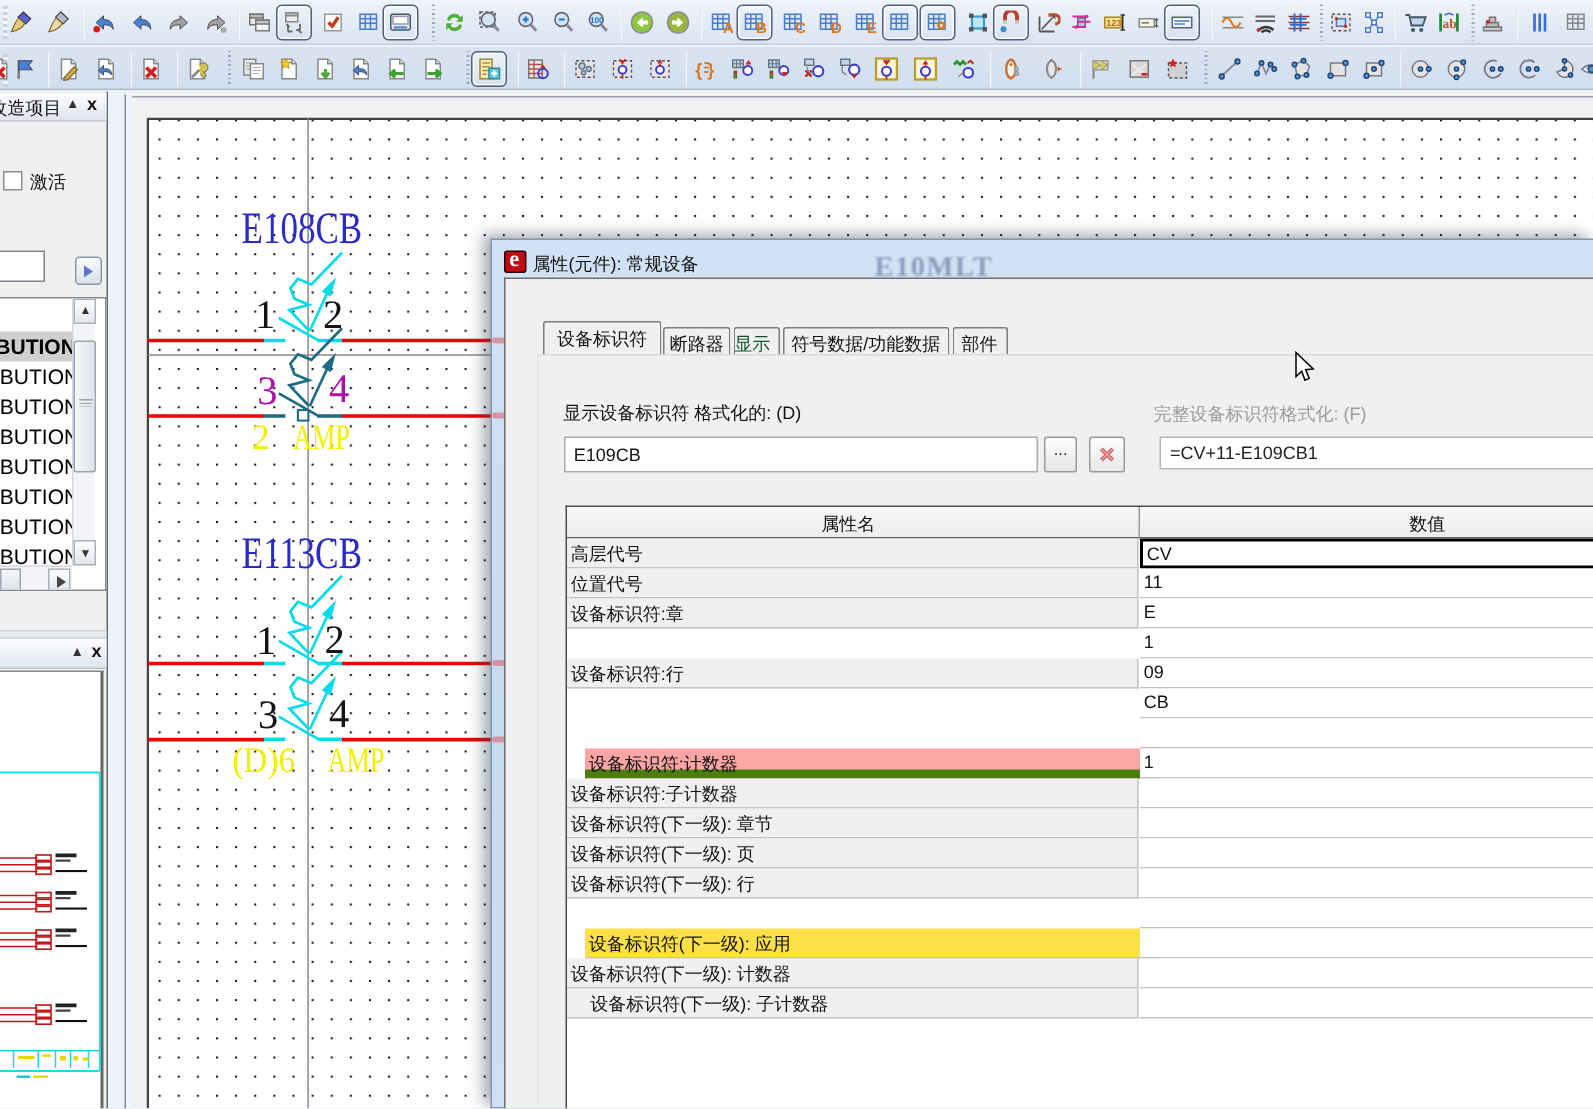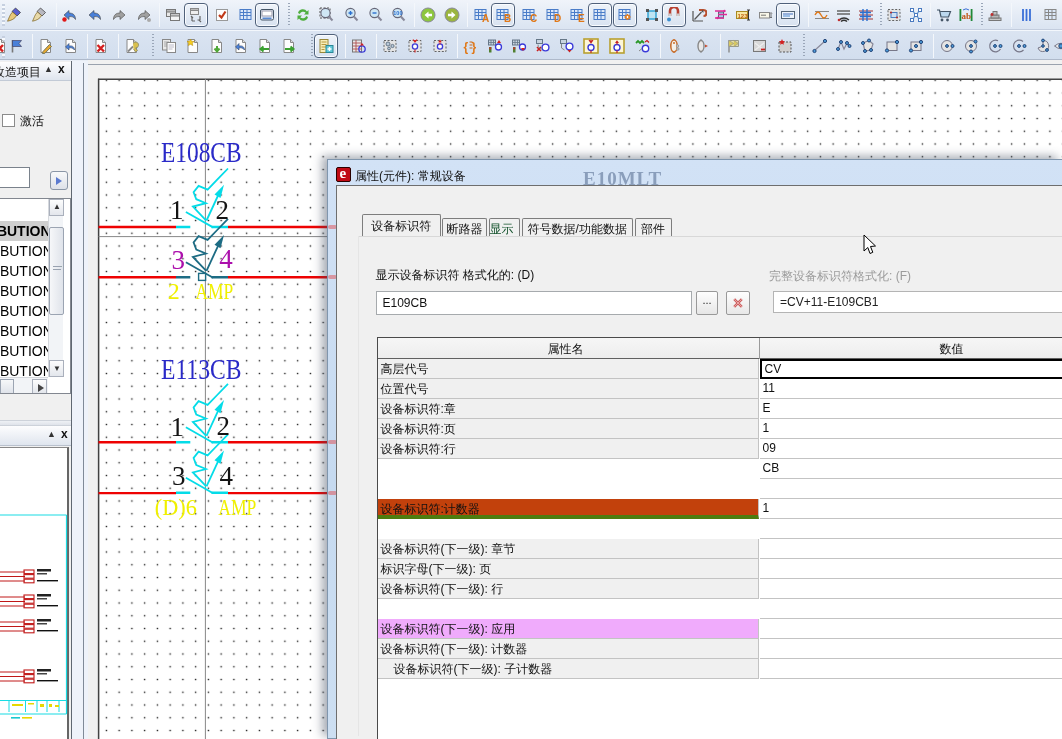--- a/index.html
+++ b/index.html
@@ -914,69 +914,69 @@
         </div>
 <div class="ab" style="left:382px;top:41px;width:314px;height:20px;background:#fff;border-bottom:1px solid #c3c3c3;font-size:12px;color:#111">
           <span class="ab" style="left:3px;top:2px;white-space:nowrap">11</span>
         </div>
 <div class="ab" style="left:0;top:61px;width:381px;height:20px;background:#f0f0f0;border-bottom:1px solid #c3c3c3;border-right:1px solid #c3c3c3;font-size:12px;color:#111">
           <span class="ab" style="left:3px;top:2px;white-space:nowrap">设备标识符:章</span>
         </div>
 <div class="ab" style="left:382px;top:61px;width:314px;height:20px;background:#fff;border-bottom:1px solid #c3c3c3;font-size:12px;color:#111">
           <span class="ab" style="left:3px;top:2px;white-space:nowrap">E</span>
         </div>
-<div class="ab" style="left:0;top:81px;width:381px;height:20px;background:#f0f0f0;border-bottom:1px solid #c3c3c3;border-right:1px solid #c3c3c3;font-size:12px;color:#111">
-          <span class="ab" style="left:3px;top:2px;white-space:nowrap">设备标识符:页</span>
-        </div>
 <div class="ab" style="left:382px;top:81px;width:314px;height:20px;background:#fff;border-bottom:1px solid #c3c3c3;font-size:12px;color:#111">
           <span class="ab" style="left:3px;top:2px;white-space:nowrap">1</span>
         </div>
 <div class="ab" style="left:0;top:101px;width:381px;height:20px;background:#f0f0f0;border-bottom:1px solid #c3c3c3;border-right:1px solid #c3c3c3;font-size:12px;color:#111">
           <span class="ab" style="left:3px;top:2px;white-space:nowrap">设备标识符:行</span>
         </div>
 <div class="ab" style="left:382px;top:101px;width:314px;height:20px;background:#fff;border-bottom:1px solid #c3c3c3;font-size:12px;color:#111">
           <span class="ab" style="left:3px;top:2px;white-space:nowrap">09</span>
         </div>
 <div class="ab" style="left:382px;top:121px;width:314px;height:20px;background:#fff;border-bottom:1px solid #c3c3c3;font-size:12px;color:#111">
           <span class="ab" style="left:3px;top:2px;white-space:nowrap">CB</span>
         </div>
 <div class="ab" style="left:382px;top:141px;width:314px;height:20px;background:#fff;border-bottom:1px solid #c3c3c3;font-size:12px;color:#111">
           <span class="ab" style="left:3px;top:2px;white-space:nowrap"></span>
         </div>
-<div class="ab" style="left:0;top:161px;width:381px;height:20px;background:#c2410c;border-bottom:4px solid #4d7c0f;border-right:1px solid #c3c3c3;font-size:12px;color:#111">
+<div class="ab" style="left:12px;top:161px;width:381px;height:20px;background:#fca5a5;border-bottom:6px solid #4d7c0f;border-right:1px solid #c3c3c3;font-size:12px;color:#111">
           <span class="ab" style="left:3px;top:2px;white-space:nowrap">设备标识符:计数器</span>
         </div>
 <div class="ab" style="left:382px;top:161px;width:314px;height:20px;background:#fff;border-bottom:1px solid #c3c3c3;font-size:12px;color:#111">
           <span class="ab" style="left:3px;top:2px;white-space:nowrap">1</span>
         </div>
+<div class="ab" style="left:0;top:181px;width:381px;height:20px;background:#f0f0f0;border-bottom:1px solid #c3c3c3;border-right:1px solid #c3c3c3;font-size:12px;color:#111">
+          <span class="ab" style="left:3px;top:2px;white-space:nowrap">设备标识符:子计数器</span>
+        </div>
 <div class="ab" style="left:382px;top:181px;width:314px;height:20px;background:#fff;border-bottom:1px solid #c3c3c3;font-size:12px;color:#111">
           <span class="ab" style="left:3px;top:2px;white-space:nowrap"></span>
         </div>
 <div class="ab" style="left:0;top:201px;width:381px;height:20px;background:#f0f0f0;border-bottom:1px solid #c3c3c3;border-right:1px solid #c3c3c3;font-size:12px;color:#111">
           <span class="ab" style="left:3px;top:2px;white-space:nowrap">设备标识符(下一级): 章节</span>
         </div>
 <div class="ab" style="left:382px;top:201px;width:314px;height:20px;background:#fff;border-bottom:1px solid #c3c3c3;font-size:12px;color:#111">
           <span class="ab" style="left:3px;top:2px;white-space:nowrap"></span>
         </div>
 <div class="ab" style="left:0;top:221px;width:381px;height:20px;background:#f0f0f0;border-bottom:1px solid #c3c3c3;border-right:1px solid #c3c3c3;font-size:12px;color:#111">
-          <span class="ab" style="left:3px;top:2px;white-space:nowrap">标识字母(下一级): 页</span>
+          <span class="ab" style="left:3px;top:2px;white-space:nowrap">设备标识符(下一级): 页</span>
         </div>
 <div class="ab" style="left:382px;top:221px;width:314px;height:20px;background:#fff;border-bottom:1px solid #c3c3c3;font-size:12px;color:#111">
           <span class="ab" style="left:3px;top:2px;white-space:nowrap"></span>
         </div>
 <div class="ab" style="left:0;top:241px;width:381px;height:20px;background:#f0f0f0;border-bottom:1px solid #c3c3c3;border-right:1px solid #c3c3c3;font-size:12px;color:#111">
           <span class="ab" style="left:3px;top:2px;white-space:nowrap">设备标识符(下一级): 行</span>
         </div>
 <div class="ab" style="left:382px;top:241px;width:314px;height:20px;background:#fff;border-bottom:1px solid #c3c3c3;font-size:12px;color:#111">
           <span class="ab" style="left:3px;top:2px;white-space:nowrap"></span>
         </div>
 <div class="ab" style="left:382px;top:261px;width:314px;height:20px;background:#fff;border-bottom:1px solid #c3c3c3;font-size:12px;color:#111">
           <span class="ab" style="left:3px;top:2px;white-space:nowrap"></span>
         </div>
-<div class="ab" style="left:0;top:281px;width:381px;height:20px;background:#f0abfc;border-bottom:1px solid #c3c3c3;border-right:1px solid #c3c3c3;font-size:12px;color:#111">
+<div class="ab" style="left:12px;top:281px;width:381px;height:20px;background:#fde047;border-bottom:1px solid #c3c3c3;border-right:1px solid #c3c3c3;font-size:12px;color:#111">
           <span class="ab" style="left:3px;top:2px;white-space:nowrap">设备标识符(下一级): 应用</span>
         </div>
 <div class="ab" style="left:382px;top:281px;width:314px;height:20px;background:#fff;border-bottom:1px solid #c3c3c3;font-size:12px;color:#111">
           <span class="ab" style="left:3px;top:2px;white-space:nowrap"></span>
         </div>
 <div class="ab" style="left:0;top:301px;width:381px;height:20px;background:#f0f0f0;border-bottom:1px solid #c3c3c3;border-right:1px solid #c3c3c3;font-size:12px;color:#111">
           <span class="ab" style="left:3px;top:2px;white-space:nowrap">设备标识符(下一级): 计数器</span>
         </div>
 <div class="ab" style="left:382px;top:301px;width:314px;height:20px;background:#fff;border-bottom:1px solid #c3c3c3;font-size:12px;color:#111">
           <span class="ab" style="left:3px;top:2px;white-space:nowrap"></span>

